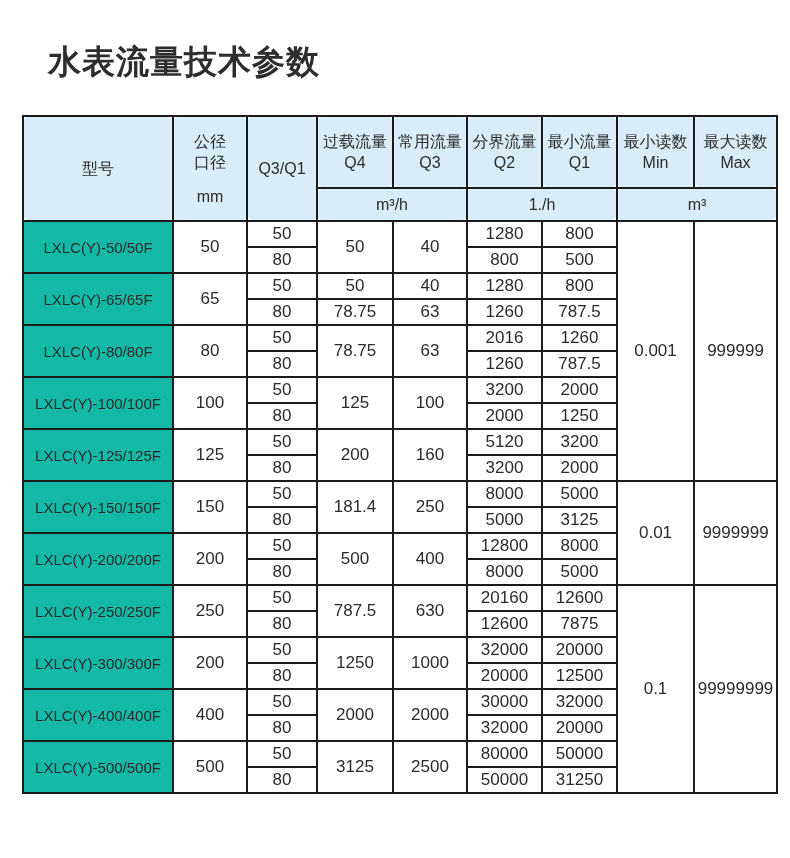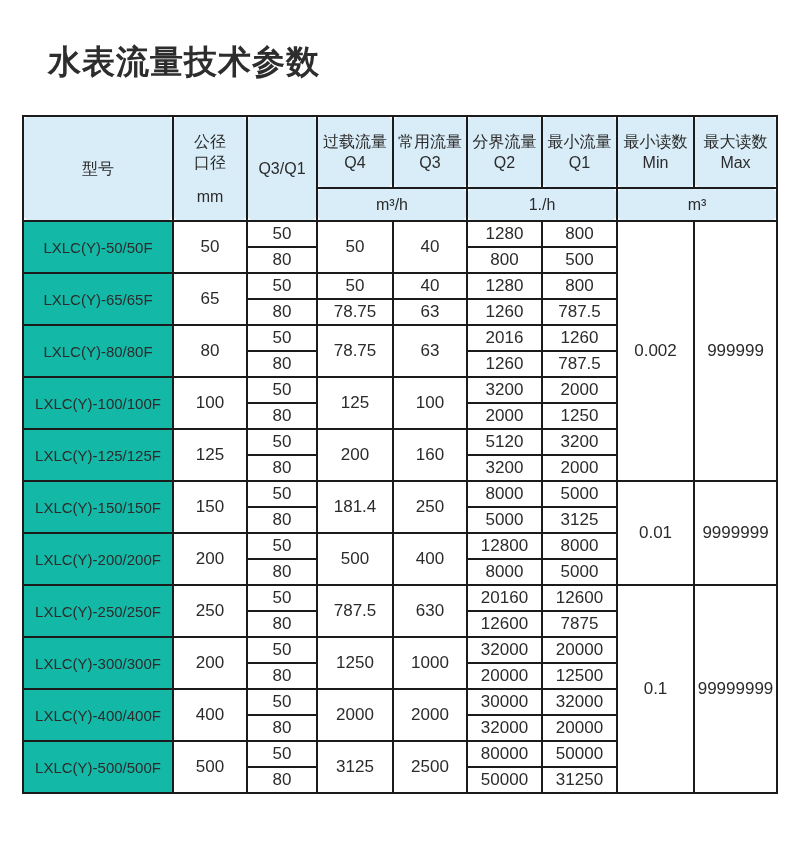--- a/index.html
+++ b/index.html
@@ -123,21 +123,21 @@
     </thead>
     <tbody>
         <tr>
           <td rowspan="2" class="model-cell">LXLC(Y)-50/50F</td>
           <td rowspan="2">50</td>
           <td>50</td>
           <td rowspan="2">50</td>
           <td rowspan="2">40</td>
           <td>1280</td>
           <td>800</td>
-          <td rowspan="10">0.002</td>
+          <td rowspan="10">0.001</td>
           <td rowspan="10">999999</td>
         </tr>
         <tr>
           <td>80</td>
           <td>800</td>
           <td>500</td>
         </tr>
         <tr>
           <td rowspan="2" class="model-cell">LXLC(Y)-65/65F</td>
           <td rowspan="2">65</td>

